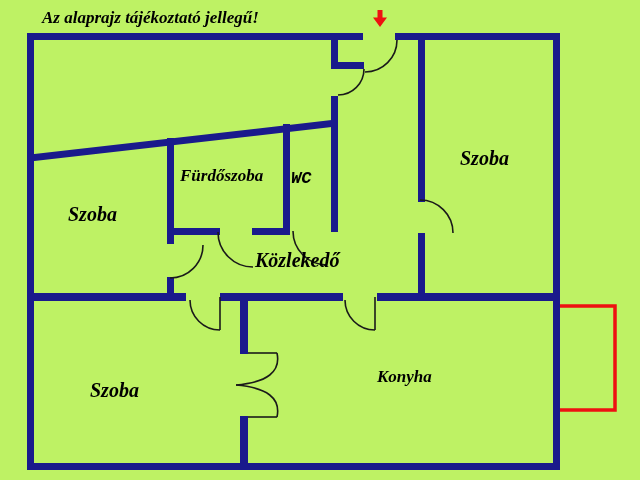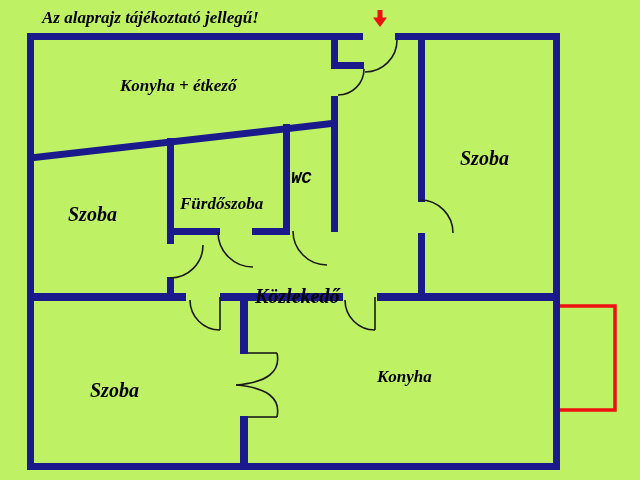--- a/index.html
+++ b/index.html
@@ -99,22 +99,21 @@
       <path d="M236,385 Q283,389 277,417"></path>
     </g>
 
     <g fill="none" stroke-width="3.5" stroke="#ee1111">
       <path d="M560,306 L615,306 L615,410 L560,410"></path>
     </g>
 
     <path d="M377.5,10 h5 v7.5 h4.5 l-7,9.5 l-7,-9.5 h4.5 z" fill="#ee1111"></path>
   </svg>
 
-  <div class="lbl big" style="left:120px;top:77px;">Konyha + étkező</div>
   <div class="lbl" style="left:68px;top:204px;">Szoba</div>
-  <div class="lbl big" style="left:180px;top:167px;margin-top:28px;">Fürdőszoba</div>
+  <div class="lbl big" style="left:180px;top:167px;">Fürdőszoba</div>
   <div class="lbl big" style="left:291px;top:170px;font-family:Liberation Mono, monospace;">WC</div>
   <div class="lbl" style="left:460px;top:148px;">Szoba</div>
-  <div class="lbl" style="left:255px;top:250px;margin-top:36px;">Közlekedő</div>
+  <div class="lbl" style="left:255px;top:250px;">Közlekedő</div>
   <div class="lbl" style="left:90px;top:380px;">Szoba</div>
   <div class="lbl big" style="left:377px;top:368px;">Konyha</div>
 
 </div>
 
 </body></html>

